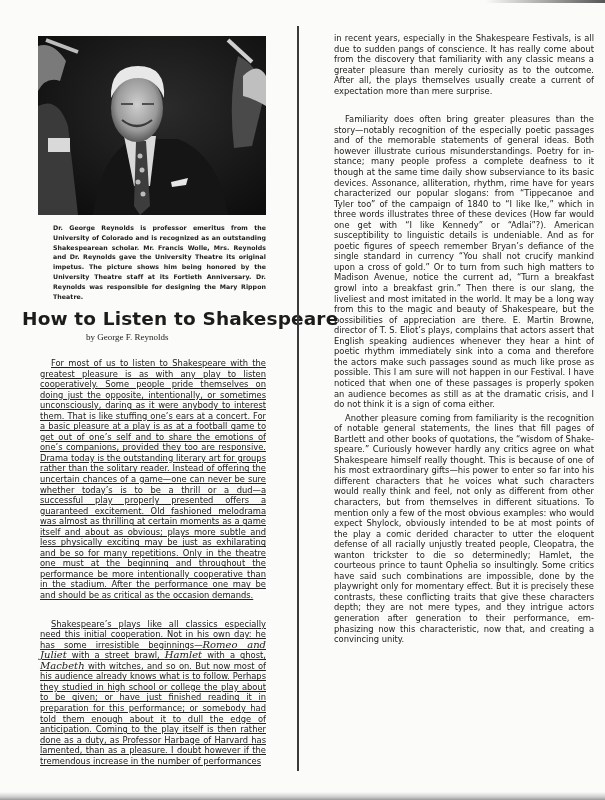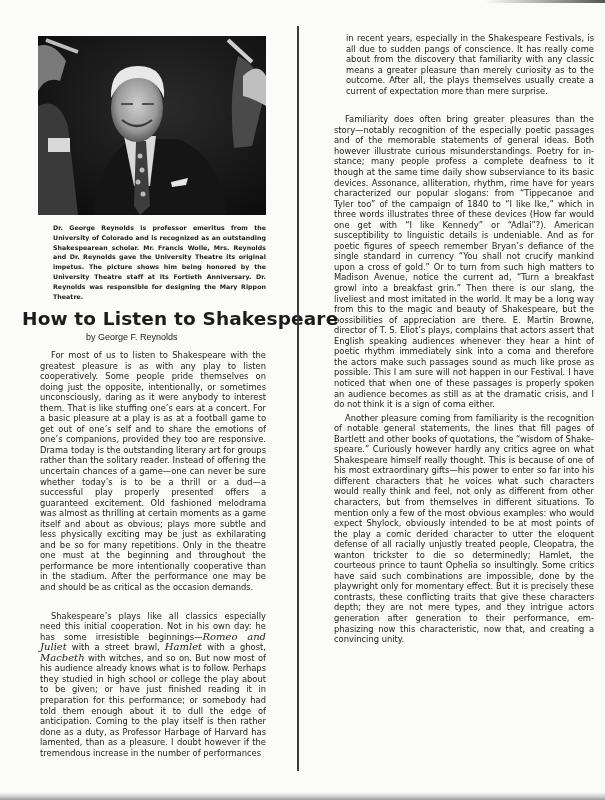--- a/index.html
+++ b/index.html
@@ -20,32 +20,32 @@
     font-size: 6.25px; line-height: 9.8px; text-align: justify;
     text-align-last: left; letter-spacing: 0.05px;
   }
   .title {
     position: absolute; left: 22px; top: 307px; width: 260px;
     font-family: "DejaVu Sans", sans-serif; font-weight: bold;
     font-size: 18.5px; line-height: 24px; letter-spacing: 0.15px; white-space: nowrap;
   }
   .byline {
     position: absolute; left: 86px; top: 331px;
-    font-family: Liberation Sans, sans-serif; font-size: 9px; line-height: 12px;
+    font-family: Liberation Serif, serif; font-size: 9px; line-height: 12px;
     white-space: nowrap;
   }
   .col {
     position: absolute; font-family: "DejaVu Sans", sans-serif;
     font-size: 8.35px; line-height: 10.55px; color: #202020;
     text-align: justify; hyphens: manual;
   }
   .col p { margin: 0; text-indent: 11px; }
-  .col p.noindent { text-indent: 0; margin-left: 12px; }
+  .col p.noindent { text-indent: 0; }
   .col p + p { margin-top: 18px; }
-  .col-left { left: 40px; top: 350px; width: 226px; }
+  .col-left { left: 40px; top: 358px; width: 226px; text-decoration: underline; }
   .col-right { left: 334px; top: 33px; width: 260px; }
   .col i { font-family: "DejaVu Serif", serif; font-style: italic; font-size: 10px; }
   .divider {
     position: absolute; left: 297px; top: 26px; width: 1.5px; height: 745px;
     background: #3a3a3a;
   }
   .bottom-edge {
     position: absolute; left: 0; right: 0; bottom: 0; height: 8px;
     background: linear-gradient(#fbfbf9, #cfcfcf 60%, #9a9a9a);
   }

